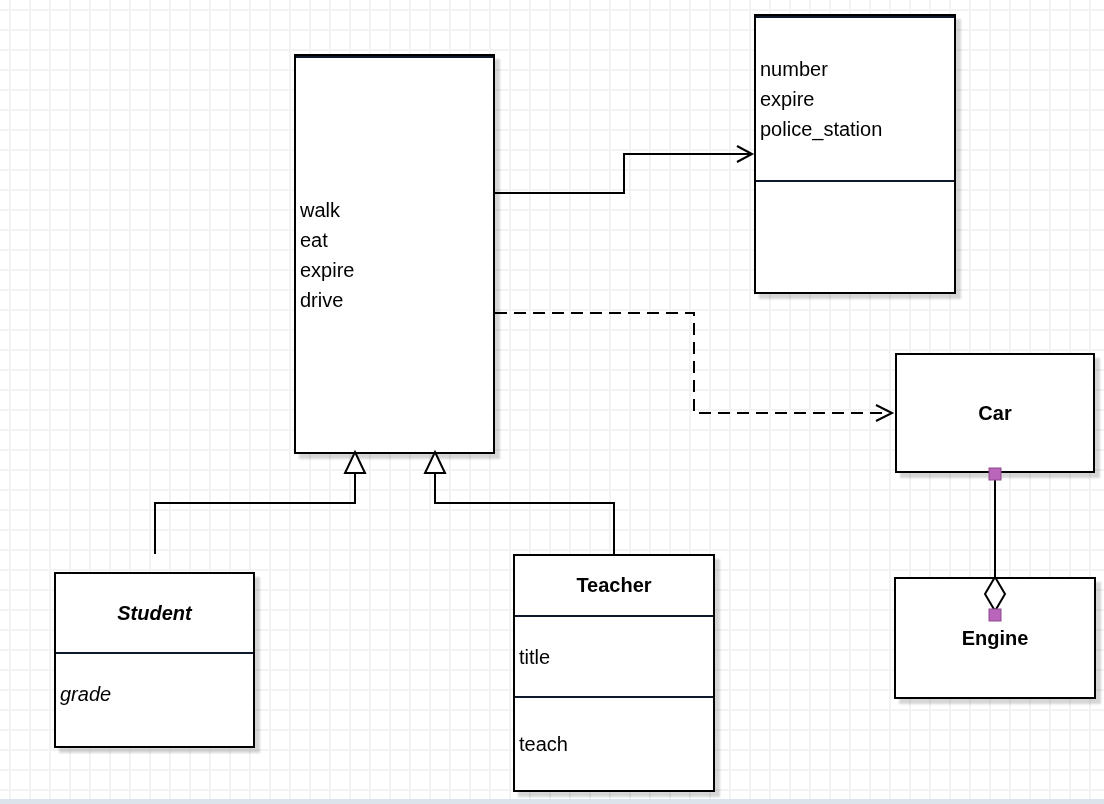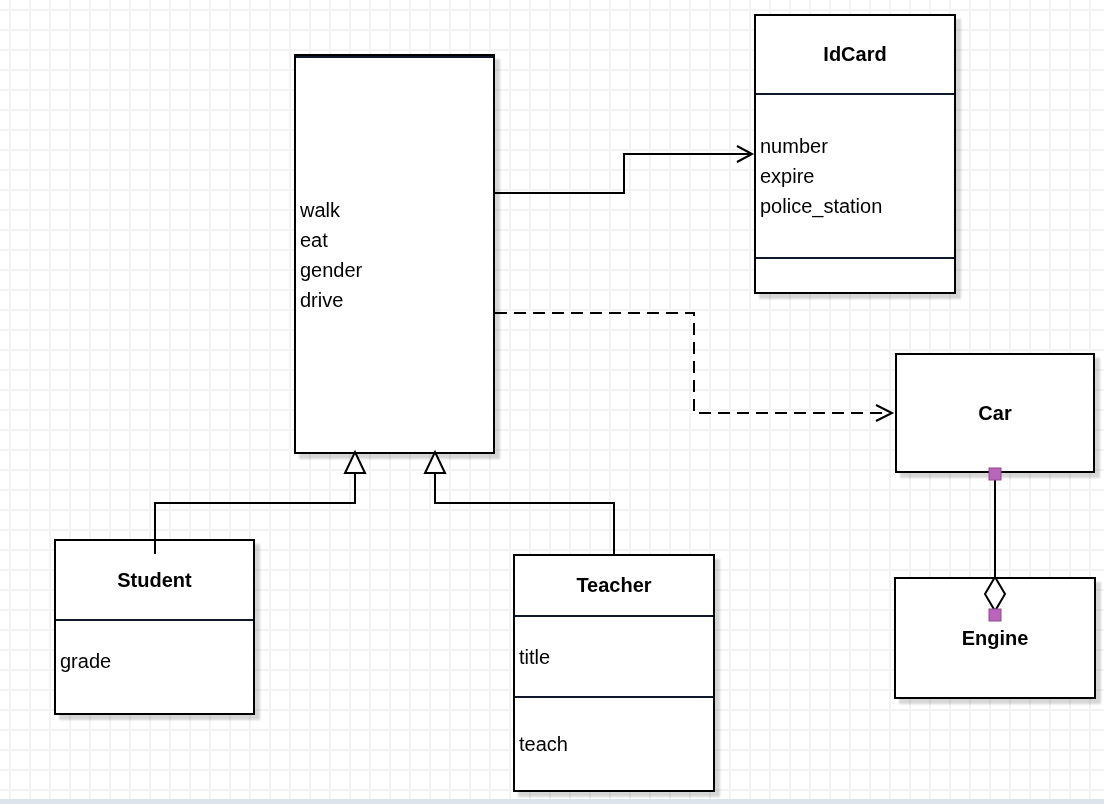--- a/index.html
+++ b/index.html
@@ -48,21 +48,21 @@
   }
   .uml-section.grow { flex: 1 1 auto; }
 
   
   #cls-person  { left: 294px; top: 54px;  width: 201px; height: 400px; }
   #cls-person  .uml-title   { height: 77px; }
   #cls-person  .sec-attrs   { height: 160px; }
   #cls-idcard  { left: 754px; top: 14px;  width: 202px; height: 280px; }
   #cls-idcard  .uml-title   { height: 77px; }
   #cls-idcard  .sec-attrs   { height: 162px; }
-  #cls-student { left: 54px;  top: 539px; width: 201px; height: 176px; }
+  #cls-student { left: 54px;  top: 572px; width: 201px; height: 176px; font-style: italic; }
   #cls-student .uml-title   { height: 78px; }
   #cls-student .sec-attrs   { height: 79px; }
   #cls-teacher { left: 513px; top: 554px; width: 202px; height: 238px; }
   #cls-teacher .uml-title   { height: 59px; }
   #cls-teacher .sec-attrs   { height: 79px; }
   #cls-car     { left: 895px; top: 353px; width: 200px; height: 120px; }
   #cls-car     .uml-title   { height: 100%; border-radius: 9px; }
   #cls-engine  { left: 894px; top: 577px; width: 202px; height: 122px; }
   #cls-engine  .uml-title   { height: 100%; }
 
@@ -79,26 +79,25 @@
 </head>
 <body>
 
 <div class="canvas">
 
   <div class="bottom-edge"></div>
 
   <div class="uml-class" id="cls-person">
     <div class="uml-section grow">walk
 eat
-gender
+expire
 drive</div>
   </div>
 
   <div class="uml-class" id="cls-idcard">
-    <div class="uml-title">IdCard</div>
     <div class="uml-section sec-attrs">number
 expire
 police_station</div>
     <div class="uml-section grow"></div>
   </div>
 
   <div class="uml-class" id="cls-student">
     <div class="uml-title">Student</div>
     <div class="uml-section sec-attrs">grade</div>
   </div>

